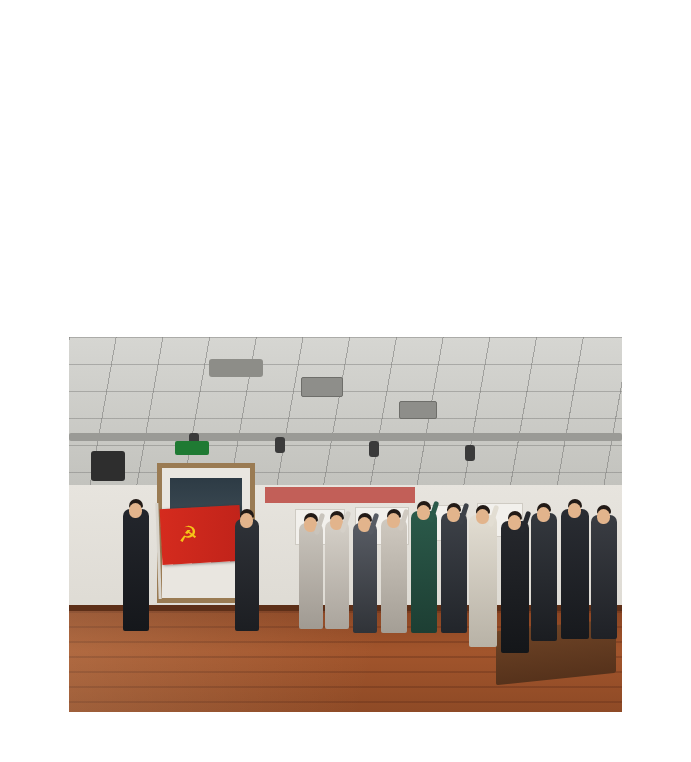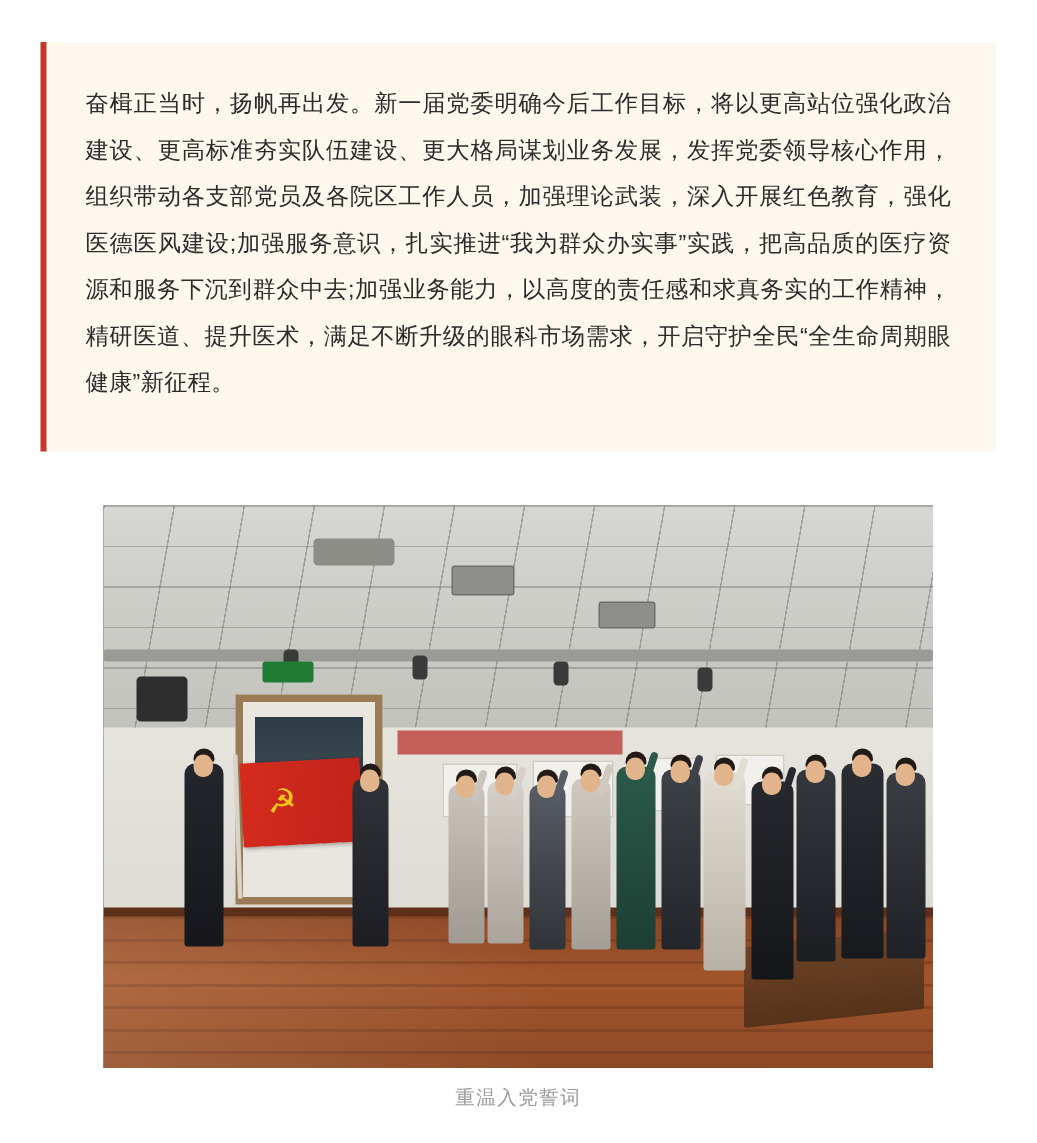--- a/index.html
+++ b/index.html
@@ -240,23 +240,20 @@
     font-size: 13px;
     color: #9a9a9a;
     letter-spacing: 1px;
   }
 </style>
 </head>
 <body>
 
 <div class="page">
 
-  <div class="text-card">
-    <p>奋楫正当时，扬帆再出发。新一届党委明确今后工作目标，将以更高站位强化政治建设、更高标准夯实队伍建设、更大格局谋划业务发展，发挥党委领导核心作用，组织带动各支部党员及各院区工作人员，加强理论武装，深入开展红色教育，强化医德医风建设;加强服务意识，扎实推进“我为群众办实事”实践，把高品质的医疗资源和服务下沉到群众中去;加强业务能力，以高度的责任感和求真务实的工作精神，精研医道、提升医术，满足不断升级的眼科市场需求，开启守护全民“全生命周期眼健康”新征程。</p>
-  </div>
 
   <div class="photo-wrap">
     <div class="photo">
 
       <div class="ceiling"></div>
       <div class="ceil-beam" style="left:0; top:96px; width:553px;"></div>
       <div class="ceil-vent" style="left:232px; top:40px; width:40px; height:18px;"></div>
       <div class="ceil-vent" style="left:330px; top:64px; width:36px; height:16px;"></div>
       <div class="spotlight" style="left:120px; top:96px;"></div>
       <div class="spotlight" style="left:206px; top:100px;"></div>
@@ -342,14 +339,13 @@
       <div class="person" style="left:492px; top:172px; width:28px; height:130px; background:linear-gradient(to bottom,#2a2d33,#17191d);"></div>
       <div class="hair" style="left:499px; top:162px;"></div>
       <div class="head" style="left:499px; top:166px;"></div>
 
       <div class="person" style="left:522px; top:178px; width:26px; height:124px; background:linear-gradient(to bottom,#3a3d43,#1f2126);"></div>
       <div class="hair" style="left:528px; top:168px;"></div>
       <div class="head" style="left:528px; top:172px;"></div>
     </div>
   </div>
 
-  <div class="photo-caption">重温入党誓词</div>
 </div>
 
 </body></html>

